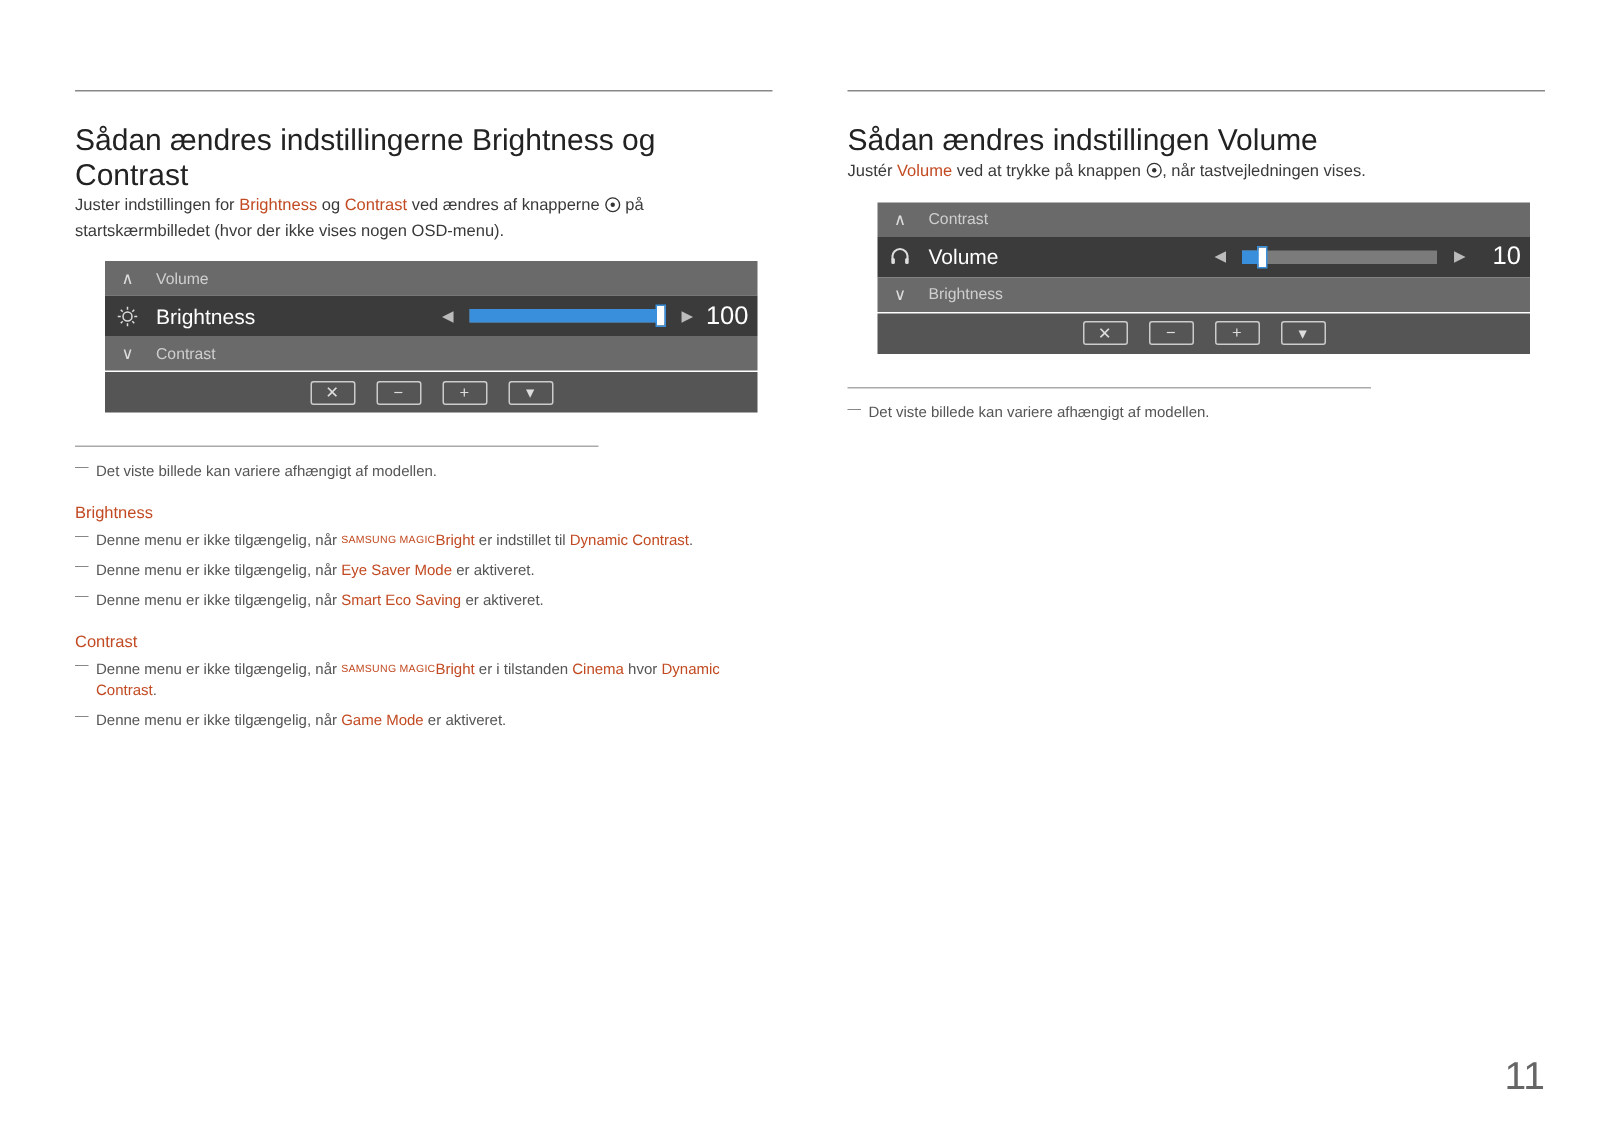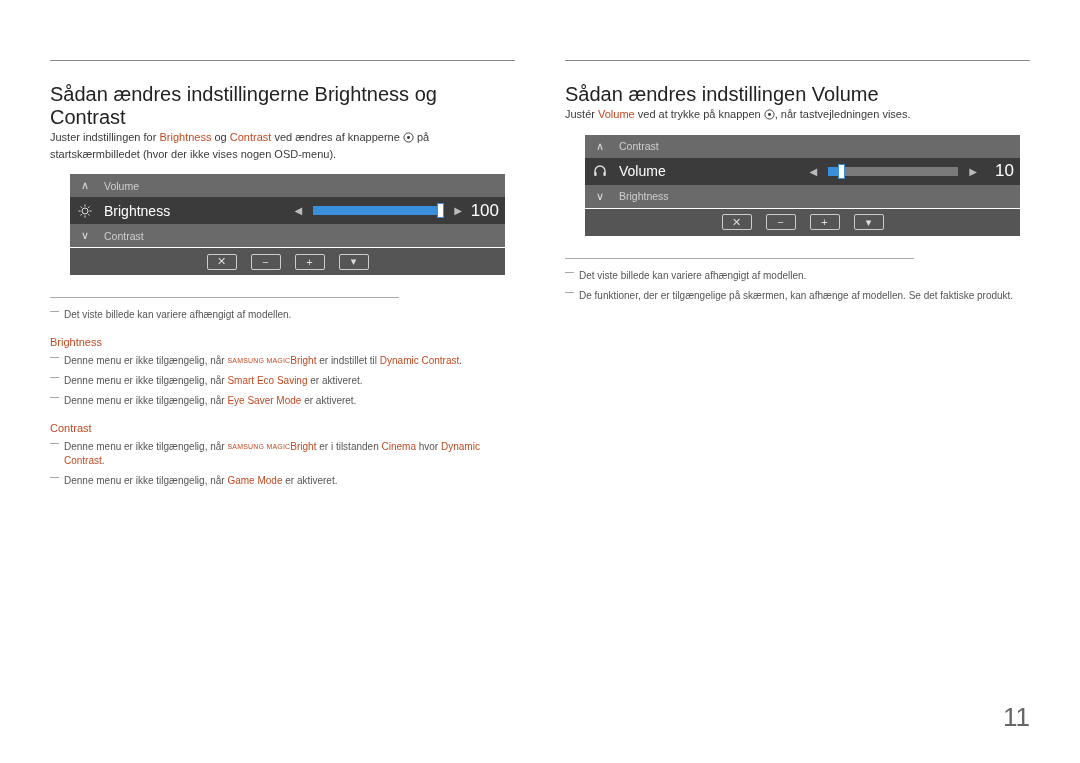--- a/index.html
+++ b/index.html
@@ -105,24 +105,24 @@
     </div>
 
     <hr class="notes-rule">
     <p class="note">Det viste billede kan variere afhængigt af modellen.</p>
 
     <div class="section-sub">Brightness</div>
     <p class="note">
       <span>Denne menu er ikke tilgængelig, når </span><span class="sm-magic">SAMSUNG MAGIC</span><span class="hl">Bright</span><span> er indstillet til </span><span class="hl">Dynamic Contrast</span><span>.</span>
     </p>
     <p class="note">
-      <span>Denne menu er ikke tilgængelig, når </span><span class="hl">Smart Eco Saving</span><span> er aktiveret.</span>
+      <span>Denne menu er ikke tilgængelig, når </span><span class="hl">Eye Saver Mode</span><span> er aktiveret.</span>
     </p>
     <p class="note">
-      <span>Denne menu er ikke tilgængelig, når </span><span class="hl">Eye Saver Mode</span><span> er aktiveret.</span>
+      <span>Denne menu er ikke tilgængelig, når </span><span class="hl">Smart Eco Saving</span><span> er aktiveret.</span>
     </p>
 
     <div class="section-sub">Contrast</div>
     <p class="note">
       <span>Denne menu er ikke tilgængelig, når </span><span class="sm-magic">SAMSUNG MAGIC</span><span class="hl">Bright</span><span> er i tilstanden </span><span class="hl">Cinema</span><span> hvor </span><span class="hl">Dynamic Contrast</span><span>.</span>
     </p>
     <p class="note">
       <span>Denne menu er ikke tilgængelig, når </span><span class="hl">Game Mode</span><span> er aktiveret.</span>
     </p>
   </div>
@@ -169,18 +169,17 @@
       <div class="osd-footer">
         <div class="footer-btn">✕</div>
         <div class="footer-btn">−</div>
         <div class="footer-btn">+</div>
         <div class="footer-btn">▾</div>
       </div>
     </div>
 
     <hr class="notes-rule">
     <p class="note">Det viste billede kan variere afhængigt af modellen.</p>
-    <p class="note">De funktioner, der er tilgængelige på skærmen, kan afhænge af modellen. Se det faktiske produkt.</p>
   </div>
 
 </div>
 
 <div class="page-num">11</div>
 
 </body></html>

